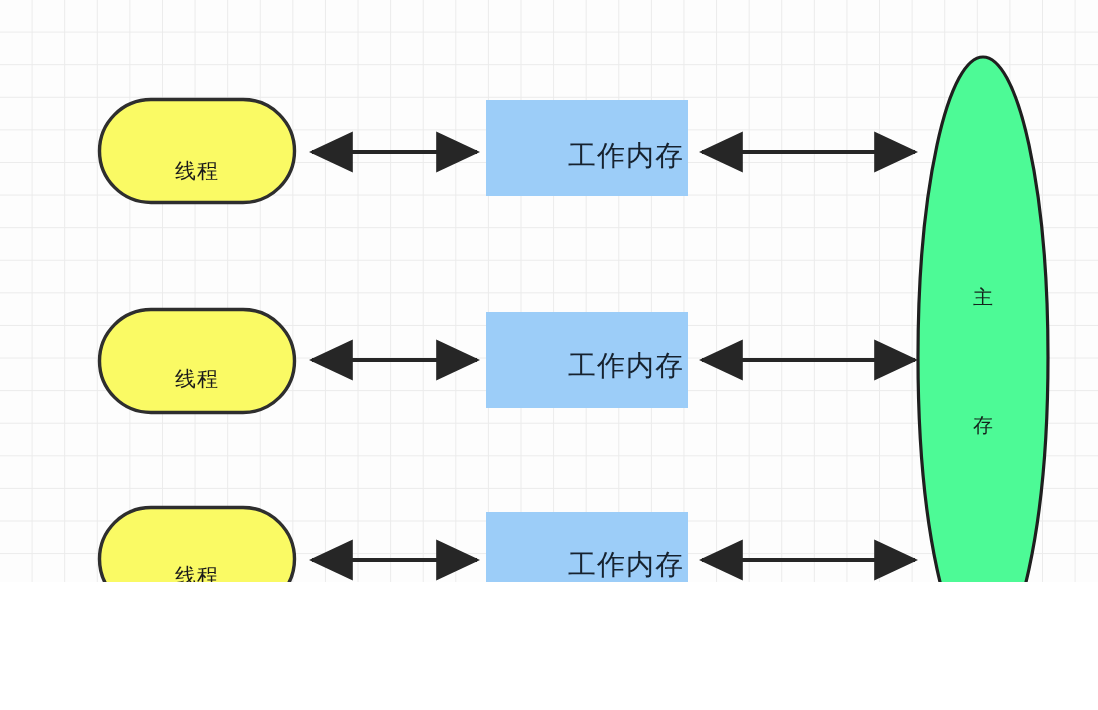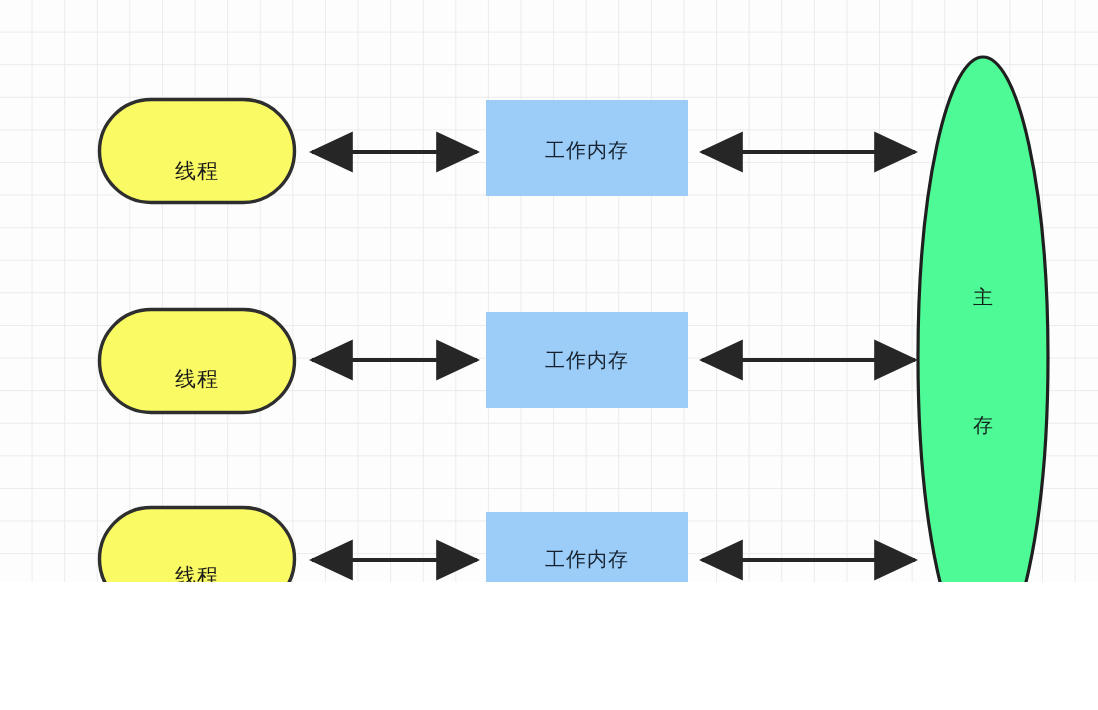--- a/index.html
+++ b/index.html
@@ -36,22 +36,23 @@
     font-family: "DejaVu Sans", "Liberation Sans", sans-serif;
     letter-spacing: 1px;
     white-space: nowrap;
     pointer-events: none;
   }
   .thread-label {
     font-size: 21px;
     color: #1a1a1a;
   }
   .wm-label {
-    font-size: 20px;
+    font-size: 28px;
     color: #16222f;
+    margin-left: 39px;
   }
   .main-mem-label {
     position: absolute;
     color: #15221c;
     font-size: 20px;
     text-align: center;
     width: 60px;
     white-space: nowrap;
   }
 </style>

